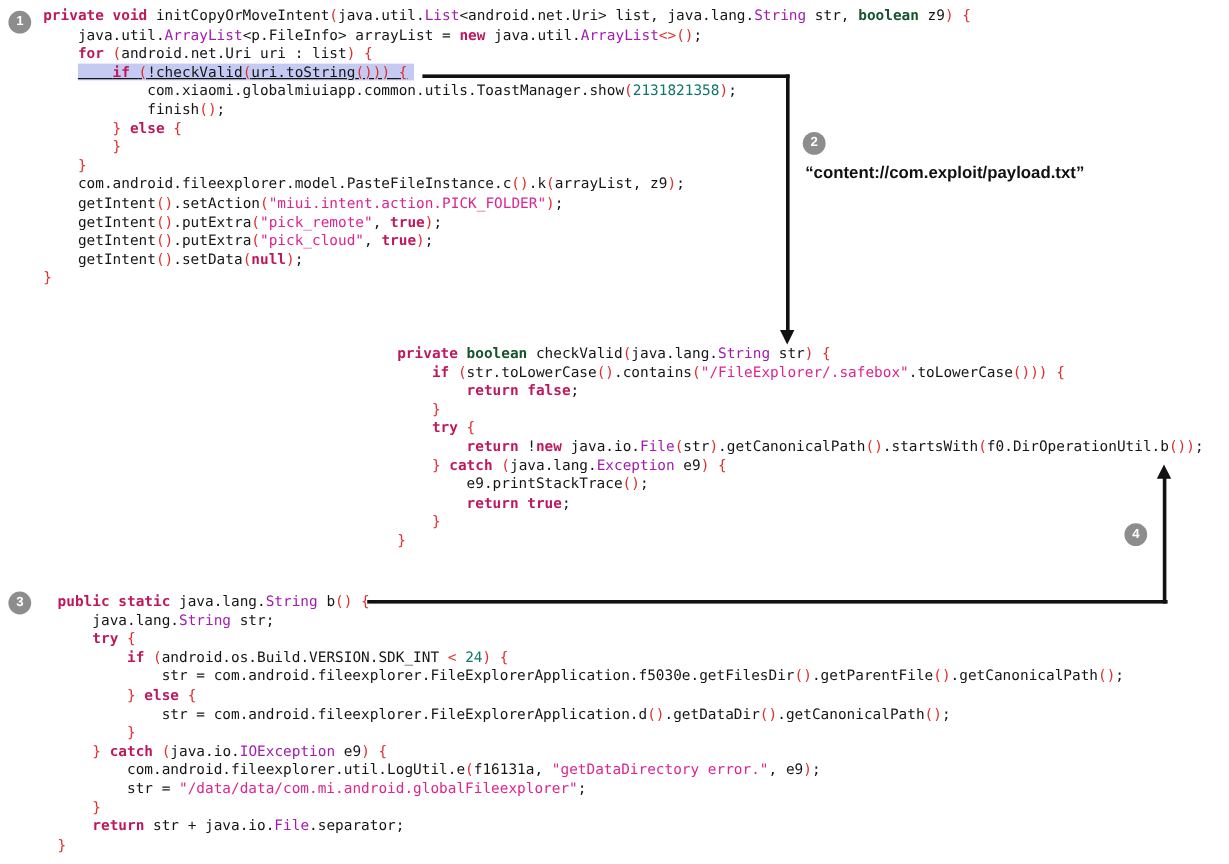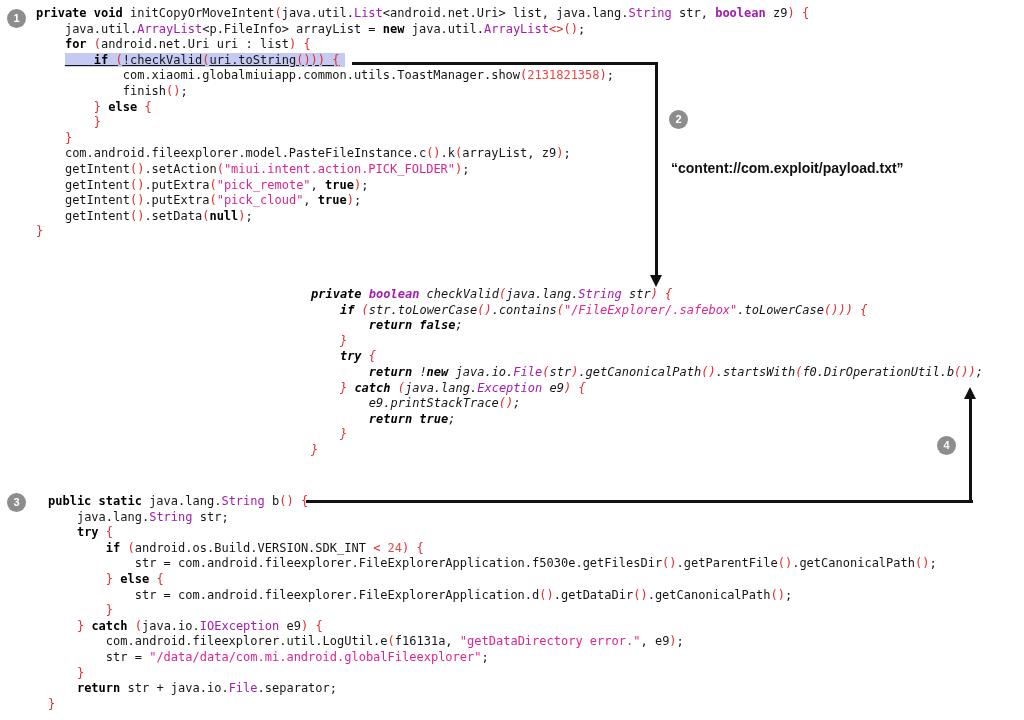--- a/index.html
+++ b/index.html
@@ -13,31 +13,31 @@
     font-family: "DejaVu Sans Mono", "Liberation Mono", monospace;
   }
   .code-block { position: absolute; }
   .code-line {
     white-space: pre;
     font-size: 12px;
     line-height: 15.6px;
     height: 15.6px;
     color: #151515;
   }
-  .tok-k { color: #000000; font-weight: bold; text-align: right; }
-  .tok-b { color: #a21caf; font-weight: bold; }
+  .tok-k { color: #be185d; font-weight: bold; text-align: right; }
+  .tok-b { color: #14532d; font-weight: bold; }
   .tok-c { color: #a21caf; }
   .tok-s { color: #dc2590; }
-  .tok-n { color: #ef4444; }
+  .tok-n { color: #0f766e; }
   .tok-r { color: #e02d2d; }
   .tok-p { color: #151515; }
   .hl { background: #c5caf2; padding-right: 5px; text-decoration: underline; }
 
   .block-1 { left: 36px;  top: 6px; }
-  .block-2 { left: 311px; top: 287px; font-style: italic; }
+  .block-2 { left: 331px; top: 287px; }
   .block-3 { left: 48px;  top: 494px; }
 
   .marker {
     position: absolute;
     width: 19px; height: 19px;
     border-radius: 50%;
     background: #8d8d8d;
     color: #ffffff;
     font-family: "Liberation Sans", sans-serif;
     font-size: 11px;
@@ -50,21 +50,21 @@
   .marker-3 { left: 7px;   top: 493px; }
   .marker-4 { left: 937px; top: 436px; }
 
   .callout {
     position: absolute;
     font-family: "Liberation Sans", sans-serif;
     font-weight: bold;
     color: #111111;
     white-space: nowrap;
   }
-  .callout-payload { left: 671px; top: 160px; font-size: 14px; }
+  .callout-payload { left: 671px; top: 135px; font-size: 14px; }
   .callout-datadir { left: 462px; top: 473px; font-size: 16px; }
 
   .seg { position: absolute; background: #111111; }
   .arrow-a-h { left: 352px; top: 62px;  width: 306px; height: 3px; }
   .arrow-a-v { left: 655px; top: 62px;  width: 3px;   height: 213px; }
   .arrow-a-head {
     position: absolute; left: 650px; top: 275px;
     width: 0; height: 0;
     border-left: 6.5px solid transparent;
     border-right: 6.5px solid transparent;

